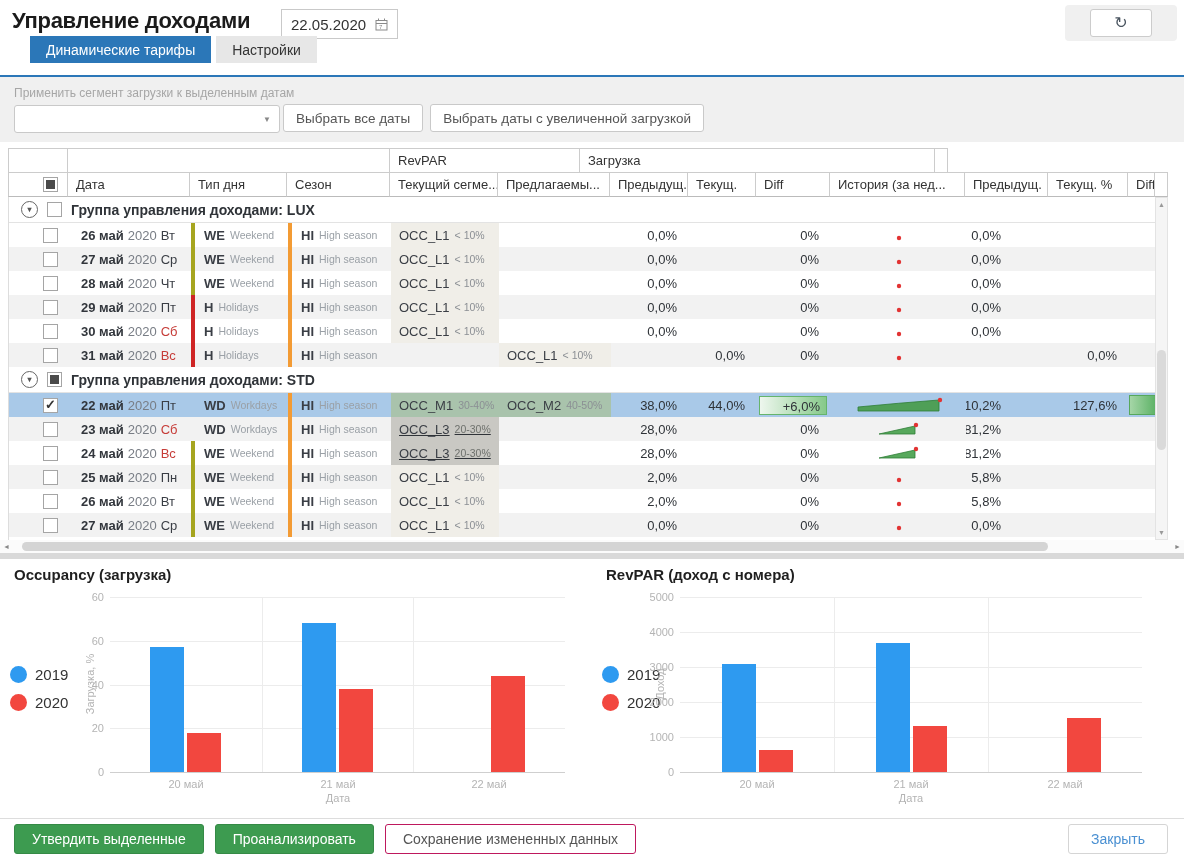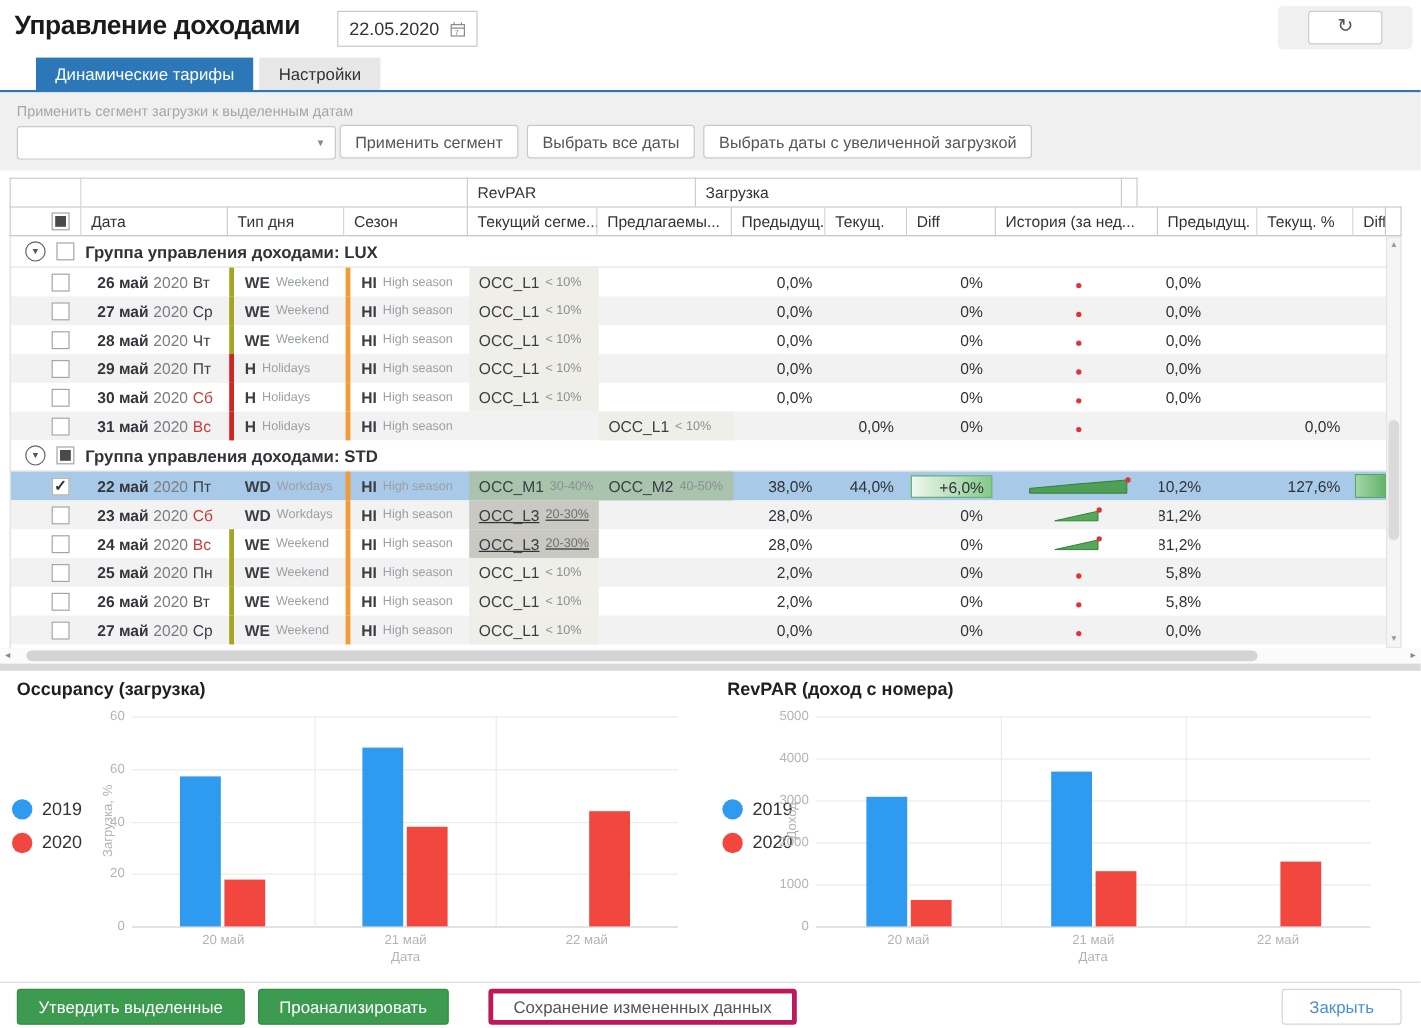--- a/index.html
+++ b/index.html
@@ -7,21 +7,21 @@
   .app{position:relative;width:1184px;height:857px;background:#fff;overflow:hidden;}
 
   
   .page-title{position:absolute;left:12px;top:8px;font-size:22px;font-weight:bold;color:#1b1b1b;letter-spacing:-.3px;}
   .datebox{position:absolute;left:281px;top:9px;height:28px;border:1px solid #c9c9c9;background:#fff;display:flex;align-items:center;padding:0 9px;font-size:15px;color:#333;gap:9px;}
   .calicon svg{display:block}
   .refreshwrap{position:absolute;right:7px;top:5px;width:112px;height:36px;background:#f0f0f0;border-radius:4px;display:flex;align-items:center;justify-content:center;}
   .refreshbtn{width:62px;height:28px;background:#fff;border:1px solid #ccc;border-radius:3px;color:#4a5560;font-size:16px;line-height:26px;text-align:center;cursor:pointer;padding:0;}
 
   
-  .tabs{position:absolute;left:10px;top:48px;display:flex;gap:5px;padding-left:20px;}
+  .tabs{position:absolute;left:10px;top:36px;display:flex;gap:5px;padding-left:20px;}
   .tab{height:27px;padding:0 16px;display:flex;align-items:center;font-size:14px;background:#e7e7e7;color:#333;cursor:pointer;white-space:nowrap;}
   .tab.active{background:#2b77b8;color:#fff;}
   .tabline{position:absolute;left:0;top:75px;width:1184px;height:2px;background:#2b77b8;}
 
   
   .segpanel{position:absolute;left:0;top:77px;width:1184px;height:65px;background:#f0f0f0;}
   .seglabel{position:absolute;left:14px;top:9px;font-size:12px;color:#a6a6a6;}
   .segselect{position:absolute;left:14px;top:28px;width:256px;height:26px;background:#fff;border:1px solid #c9c9c9;border-radius:3px;display:flex;align-items:center;justify-content:flex-end;padding-right:8px;cursor:pointer;}
   .segselect .caret{font-size:8px;color:#888;}
   .segbtns{position:absolute;left:283px;top:27px;display:flex;gap:7px;}
@@ -89,21 +89,21 @@
   .bar{position:absolute;bottom:0;width:34px;}
   .xlab{position:absolute;top:181px;font-size:11px;color:#b4b4b4;text-align:center;width:120px;transform:translateX(-50%);}
   .xaxislabel{position:absolute;top:195px;font-size:11px;color:#b4b4b4;transform:translateX(-50%);}
   .ylab{position:absolute;font-size:11px;color:#b4b4b4;transform:rotate(-90deg);transform-origin:center;white-space:nowrap;}
 
   
   .footer{position:absolute;left:0;top:818px;width:1184px;height:39px;border-top:1px solid #ddd;background:#fff;}
   .fbtns{position:absolute;left:14px;top:5px;display:flex;gap:11px;}
   .fbtn{height:30px;border-radius:3px;font-size:14px;padding:0 17px;cursor:pointer;white-space:nowrap;font-family:inherit;}
   .fbtn.green{background:#3d9b50;border:1px solid #358a46;color:#fff;}
-  .fbtn.plain{background:#fff;border:4px solid #be185d;color:#555;margin-left:22px;}
+  .fbtn.plain{background:#fff;border:1px solid #be185d;color:#555;}
   .closebtn{position:absolute;right:16px;top:5px;height:30px;border-radius:3px;font-size:14px;padding:0 22px;background:#fff;border:1px solid #d5d5d5;color:#4a90d2;cursor:pointer;font-family:inherit;}
 </style>
 </head>
 <body>
 
 <div class="app">
 
   <div class="page-title">Управление доходами</div>
 
   <div class="datebox">
@@ -129,21 +129,20 @@
     </div>
   <div class="tabline"></div>
 
   <div class="segpanel">
     <div class="seglabel">Применить сегмент загрузки к выделенным датам</div>
     <div class="segselect">
       <span></span>
       <span class="caret">▼</span>
     </div>
     <div class="segbtns" id="segbtns">
-        <button class="segbtn">Применить сегмент</button>
         <button class="segbtn">Выбрать все даты</button>
         <button class="segbtn">Выбрать даты с увеличенной загрузкой</button>
       </div>
   </div>
 
   <div class="grid" id="grid">
       <div class="hrow hrow1">
         <div class="hcell" style="width: 60px;"></div>
         <div class="hcell" style="width: 322px;"></div>
         <div class="hcell" style="width: 190px;">RevPAR</div>

